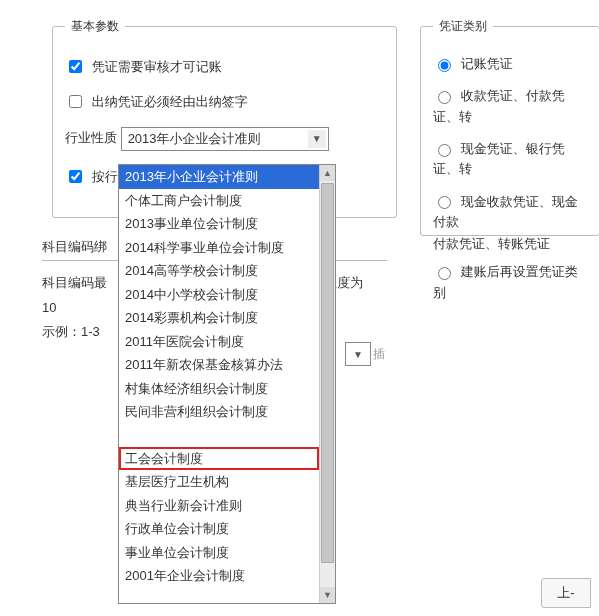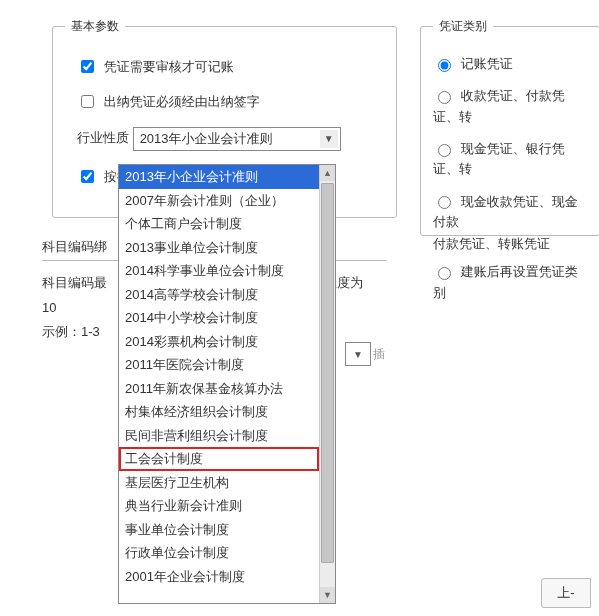--- a/index.html
+++ b/index.html
@@ -18,21 +18,21 @@
     border: 1px solid #bbb;
     border-radius: 3px;
     margin: 10px;
     padding: 14px 12px 18px 12px;
   }
   legend {
     padding: 0 6px;
     font-size: 12px;
     color: #333;
   }
-  .row { margin: 8px 0 16px 12px; }
+  .row { margin: 8px 0 16px 0; }
   input[type=checkbox], input[type=radio] {
     vertical-align: middle;
     margin-right: 6px;
   }
   label { vertical-align: middle; }
 
   
   .basic {
     position: absolute;
     left: 42px;
@@ -112,20 +112,21 @@
     white-space: nowrap;
     cursor: pointer;
   }
   .dropdown .item.selected {
     background: #2a6bd8;
     color: #fff;
   }
   .dropdown .item.highlight {
     outline: 2px solid #d22;
     outline-offset: -2px;
+    margin-top: 23px;
   }
   
   .dropdown .scrollbar {
     width: 16px;
     background: #ececec;
     border-left: 1px solid #ccc;
     position: relative;
   }
   .dropdown .scrollbar .scrbtn {
     position: absolute;
@@ -257,36 +258,35 @@
 </div>
 
 <div class="right-assembly">
   <div class="mini-select">▼</div>
   <span class="ins-hint">插</span>
 </div>
 
 <div class="dropdown">
   <div class="list" id="dd-list">
       <div class="item selected">2013年小企业会计准则</div>
-      <div class="item">2007年新会计准则（企业）</div>
       <div class="item">个体工商户会计制度</div>
       <div class="item">2013事业单位会计制度</div>
       <div class="item">2014科学事业单位会计制度</div>
       <div class="item">2014高等学校会计制度</div>
       <div class="item">2014中小学校会计制度</div>
       <div class="item">2014彩票机构会计制度</div>
       <div class="item">2011年医院会计制度</div>
       <div class="item">2011年新农保基金核算办法</div>
       <div class="item">村集体经济组织会计制度</div>
       <div class="item">民间非营利组织会计制度</div>
       <div class="item highlight">工会会计制度</div>
       <div class="item">基层医疗卫生机构</div>
       <div class="item">典当行业新会计准则</div>
+      <div class="item">行政单位会计制度</div>
       <div class="item">事业单位会计制度</div>
-      <div class="item">行政单位会计制度</div>
       <div class="item">2001年企业会计制度</div>
     </div>
   <div class="scrollbar">
     <div class="scrbtn top">▲</div>
     <div class="thumb"></div>
     <div class="scrbtn bot">▼</div>
   </div>
 </div>
 
 <div class="bottom-btn">

